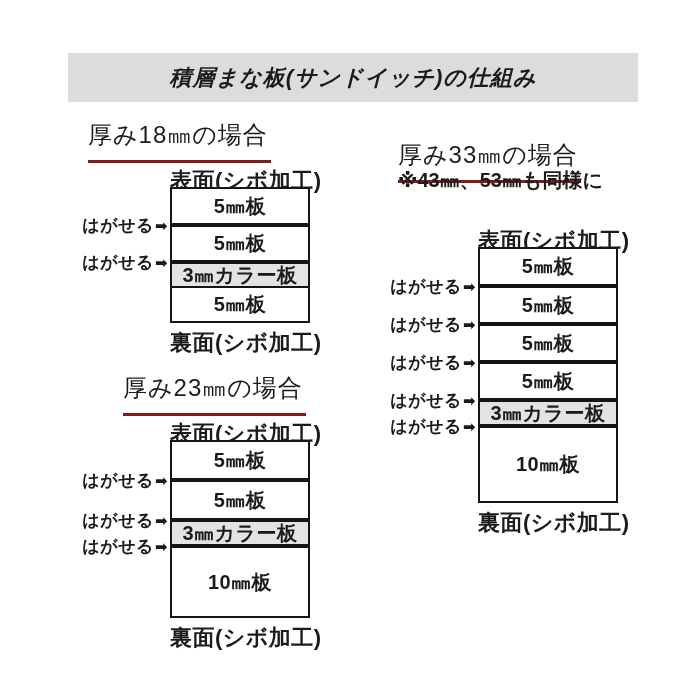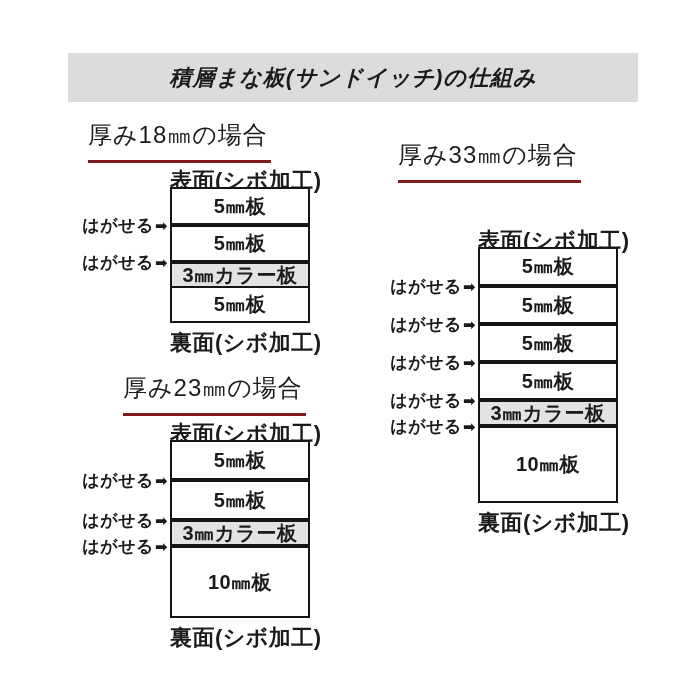--- a/index.html
+++ b/index.html
@@ -87,20 +87,21 @@
       <div class="peel" style="left: 58px; width: 110px; top: 508px;">
         <span>はがせる</span>
         <span class="peel-arrow">➡</span>
       </div>
       <div class="peel" style="left: 58px; width: 110px; top: 534px;">
         <span>はがせる</span>
         <span class="peel-arrow">➡</span>
       </div>
       <div class="heading" style="left: 398px; top: 122px; margin-top: 20px;">厚み33㎜の場合</div>
       <div class="note" style="left: 398px; top: 167px;">
+        <div class="note-line">※43㎜、53㎜も同様に</div>
       </div>
       <div class="side-label" style="left: 478px; width: 140px; top: 226px;">表面(シボ加工)</div>
       <div class="board-box" style="left: 478px; top: 247px; width: 140px;">
         <div class="layer" style="height: 35px;">5㎜板</div>
         <div class="sep" style="height: 4px;"></div>
         <div class="layer" style="height: 34px;">5㎜板</div>
         <div class="sep" style="height: 4px;"></div>
         <div class="layer" style="height: 34px;">5㎜板</div>
         <div class="sep" style="height: 4px;"></div>
         <div class="layer" style="height: 34px;">5㎜板</div>

